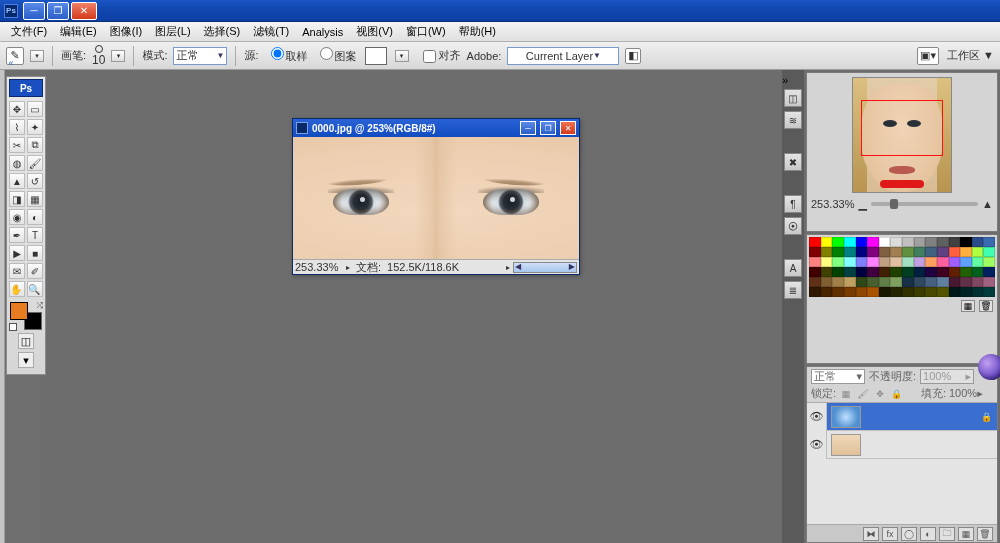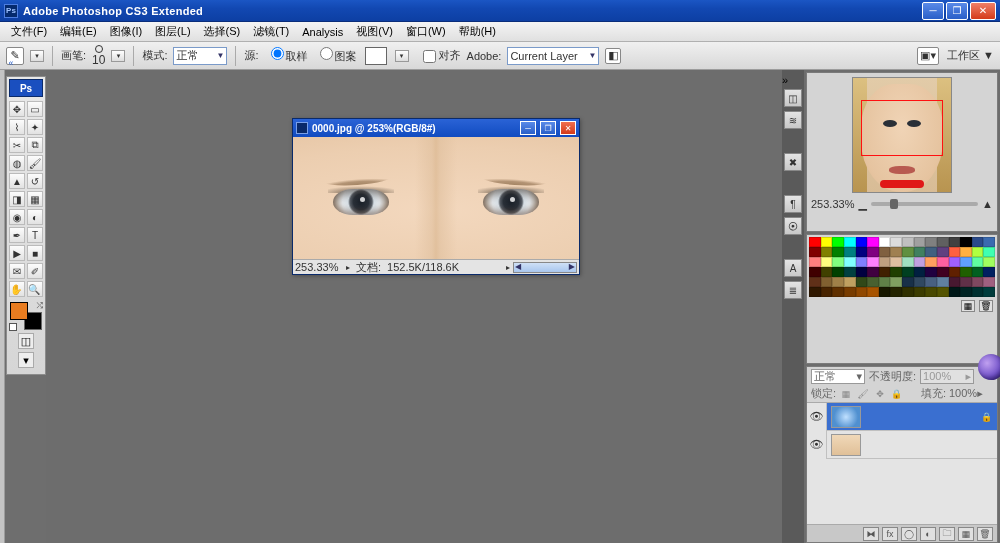--- a/index.html
+++ b/index.html
@@ -121,21 +121,20 @@
 .lyrow .nm{flex:1;font-size:10px}
 .lyrow .lk{width:16px;font-size:9px}
 .lyfoot{height:18px;display:flex;align-items:center;justify-content:flex-end;gap:3px;padding:0 4px;border-top:1px solid #aaa;background:#c8c8c8}
 .lyfoot .b{width:16px;height:14px;border:1px solid #888;background:#e0e0e0;font-size:9px;display:flex;align-items:center;justify-content:center;color:#555}
 </style>
 </head>
 <body>
 
 <div class="titlebar">
   <div class="app-icon">Ps</div>
-  <div class="title">Adobe Photoshop CS3 Extended</div>
   <div class="winbtns">
     <div class="winbtn min">─</div>
     <div class="winbtn max">❐</div>
     <div class="winbtn close">✕</div>
   </div>
 </div>
 
 <div class="menubar">
   <span>文件(F)</span>
   <span>编辑(E)</span>
@@ -166,21 +165,21 @@
       <span style="font-size:8px;color:#336">▼</span>
     </div>
   <div class="sep"></div>
   <span>源:</span>
   <label><input type="radio" checked="" style=""><span>取样</span></label>
   <label><input type="radio" style=""><span>图案</span></label>
   <div class="swatch"></div>
   <div class="dd4">▾</div>
   <label><input type="checkbox" style=""><span>对齐</span></label>
   <span>Adobe:</span>
-  <div class="sel" style="width:92px;display:flex;align-items:center;justify-content:space-between">
+  <div class="sel" style="width:112px;display:flex;align-items:center;justify-content:center">
       <span>Current Layer</span>
       <span style="font-size:8px;color:#336">▼</span>
     </div>
   <div class="ico" style="width:16px;height:16px">◧</div>
   <div class="rightgrp">
     <div class="ico" style="width:22px">▣▾</div>
     <span>工作区 ▼</span>
   </div>
 </div>
 

